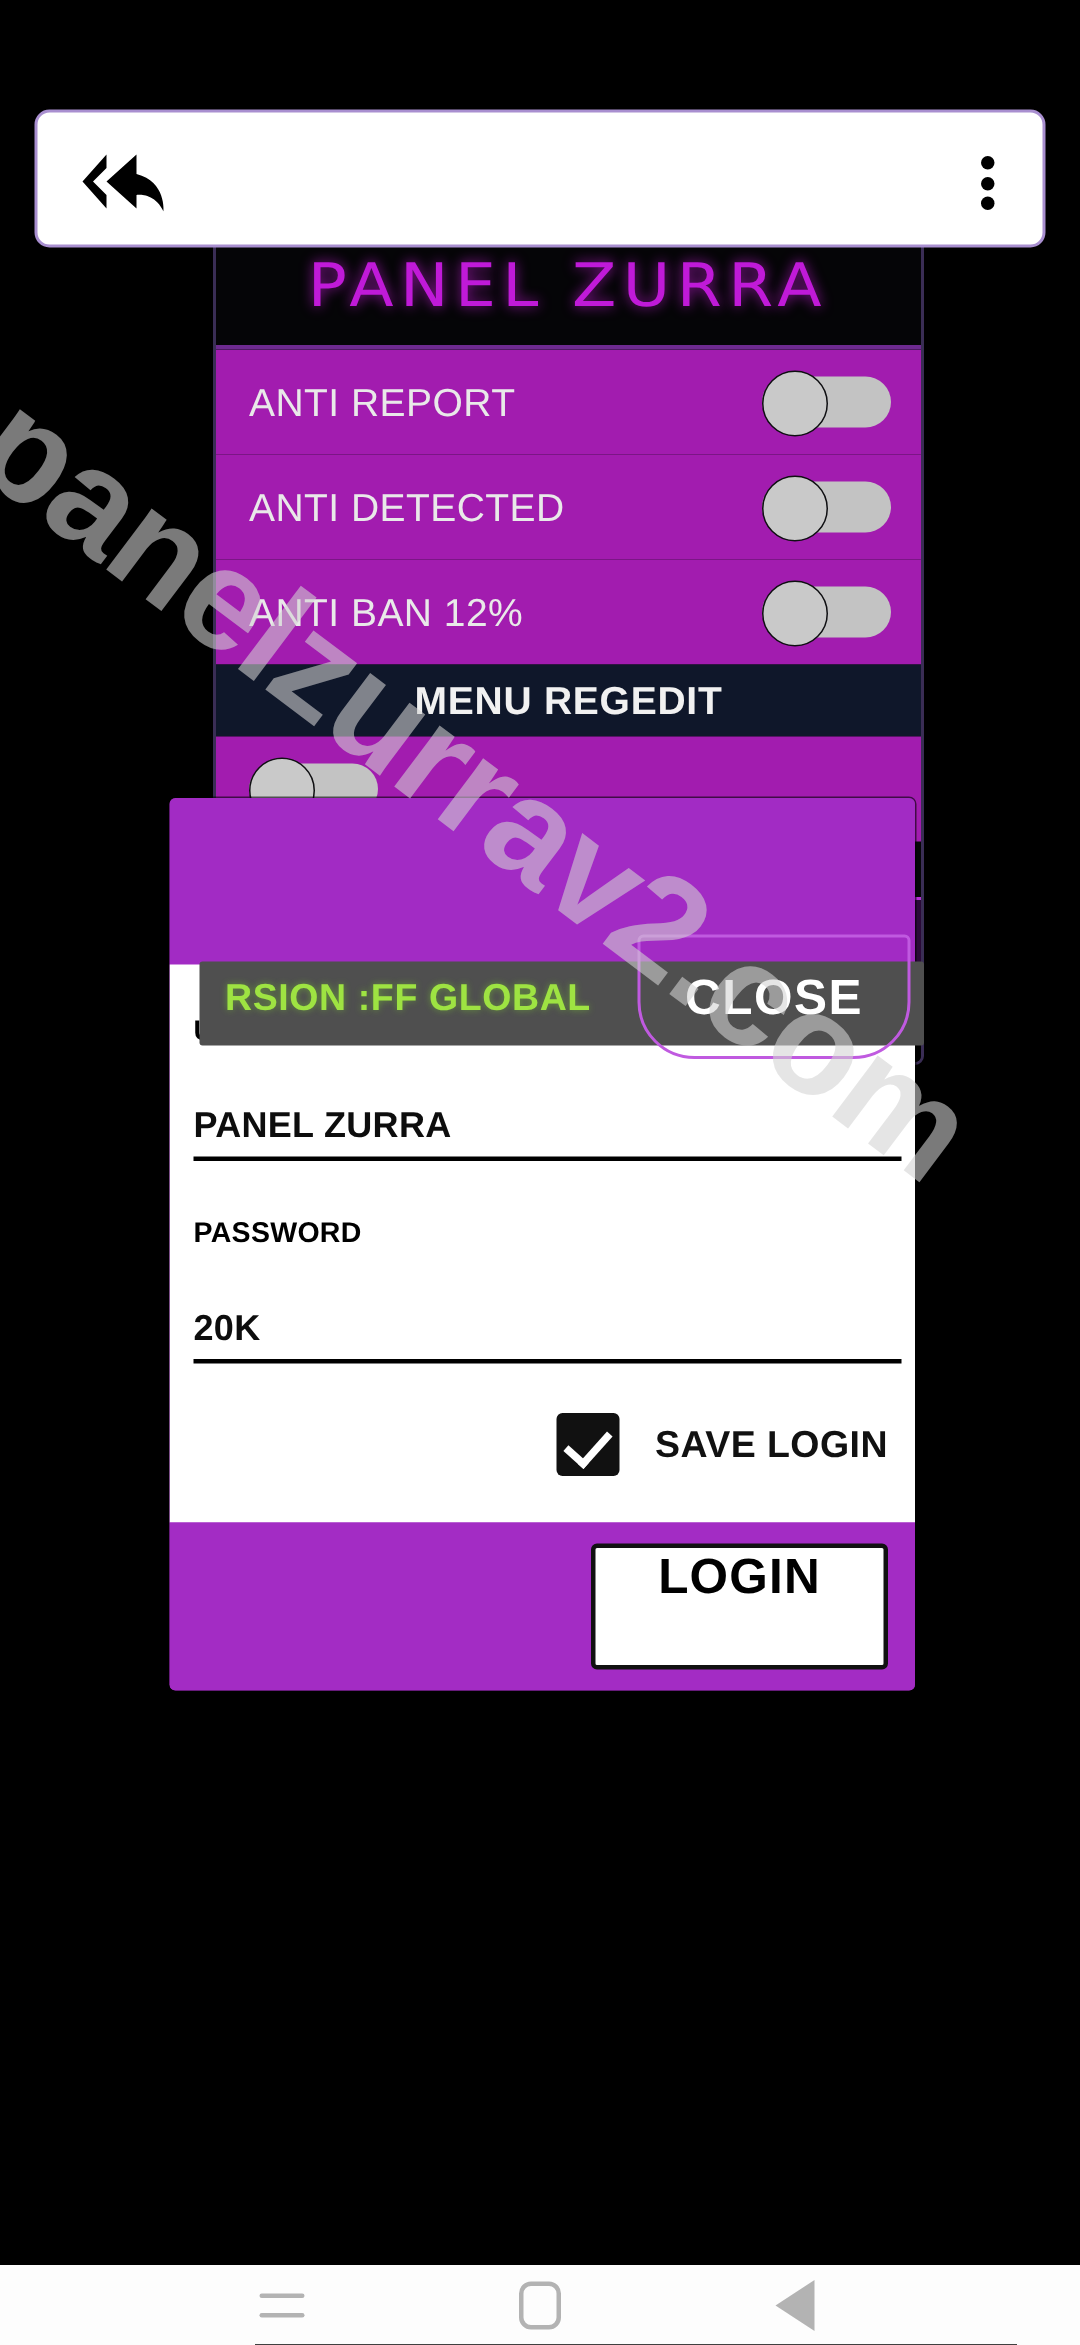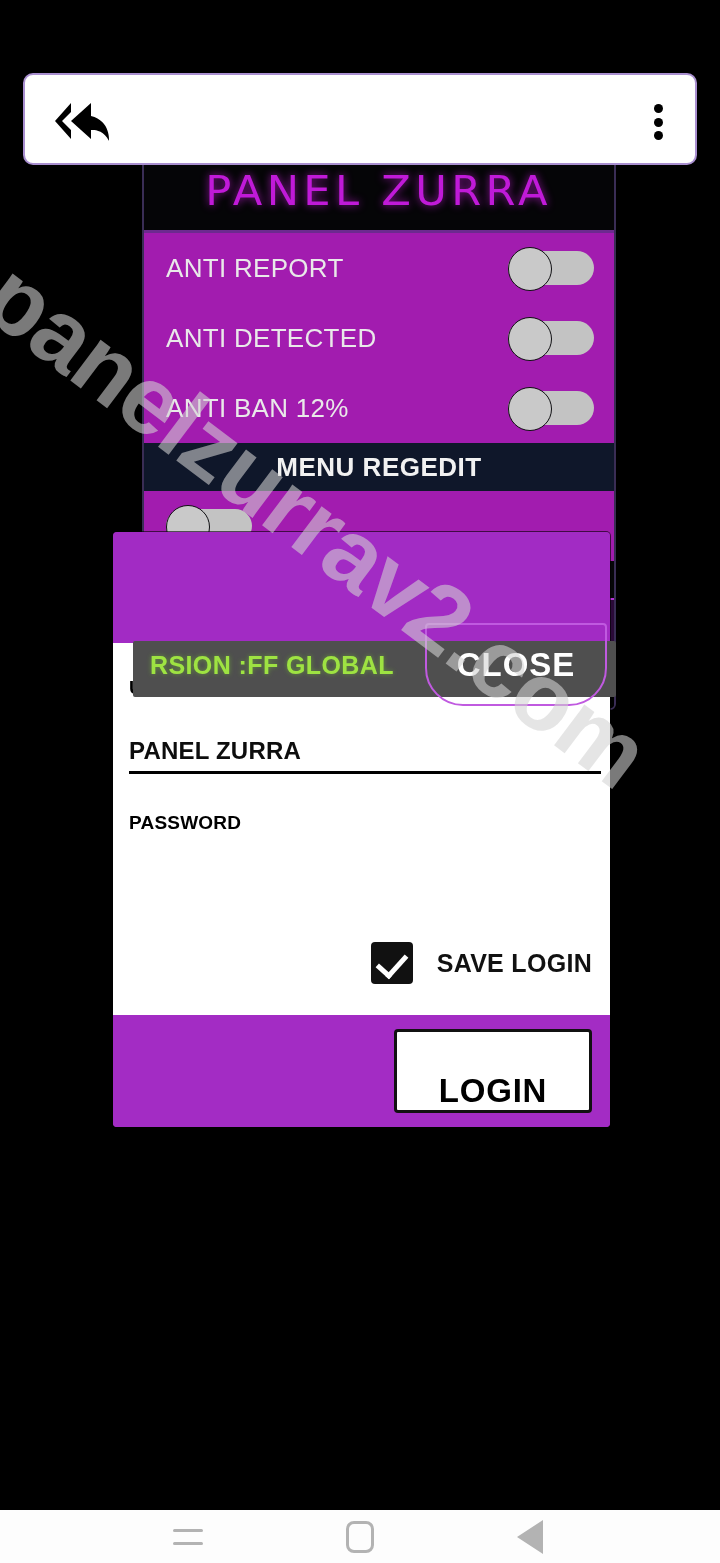--- a/index.html
+++ b/index.html
@@ -292,21 +292,21 @@
   #login-button {
     position: absolute;
     right: 18px;
     top: 14px;
     width: 198px;
     height: 84px;
     background: #fff;
     border: 3px solid #111;
     border-radius: 4px;
     display: flex;
-    align-items: flex-end;
+    align-items: flex-start;
     justify-content: center;
     box-sizing: border-box;
   }
   #login-button-label {
     font-size: 33px;
     font-weight: 700;
     color: #000;
     letter-spacing: .8px;
   }
 
@@ -471,20 +471,21 @@
   <div id="login-overlay-head"></div>
 
   <div id="login-body">
     <div class="field-block" id="username-block">
       <div class="field-label">USERNAME</div>
       <div class="field-value">PANEL ZURRA</div>
     </div>
 
     <div class="field-block" id="password-block">
       <div class="field-label">PASSWORD</div>
+      <div class="field-value">20K</div>
     </div>
 
     <div id="save-login-row">
       <span id="save-login-checkbox"></span>
       <span id="save-login-label">SAVE LOGIN</span>
     </div>
   </div>
 
   <div id="login-footer">
     <div id="login-button">

